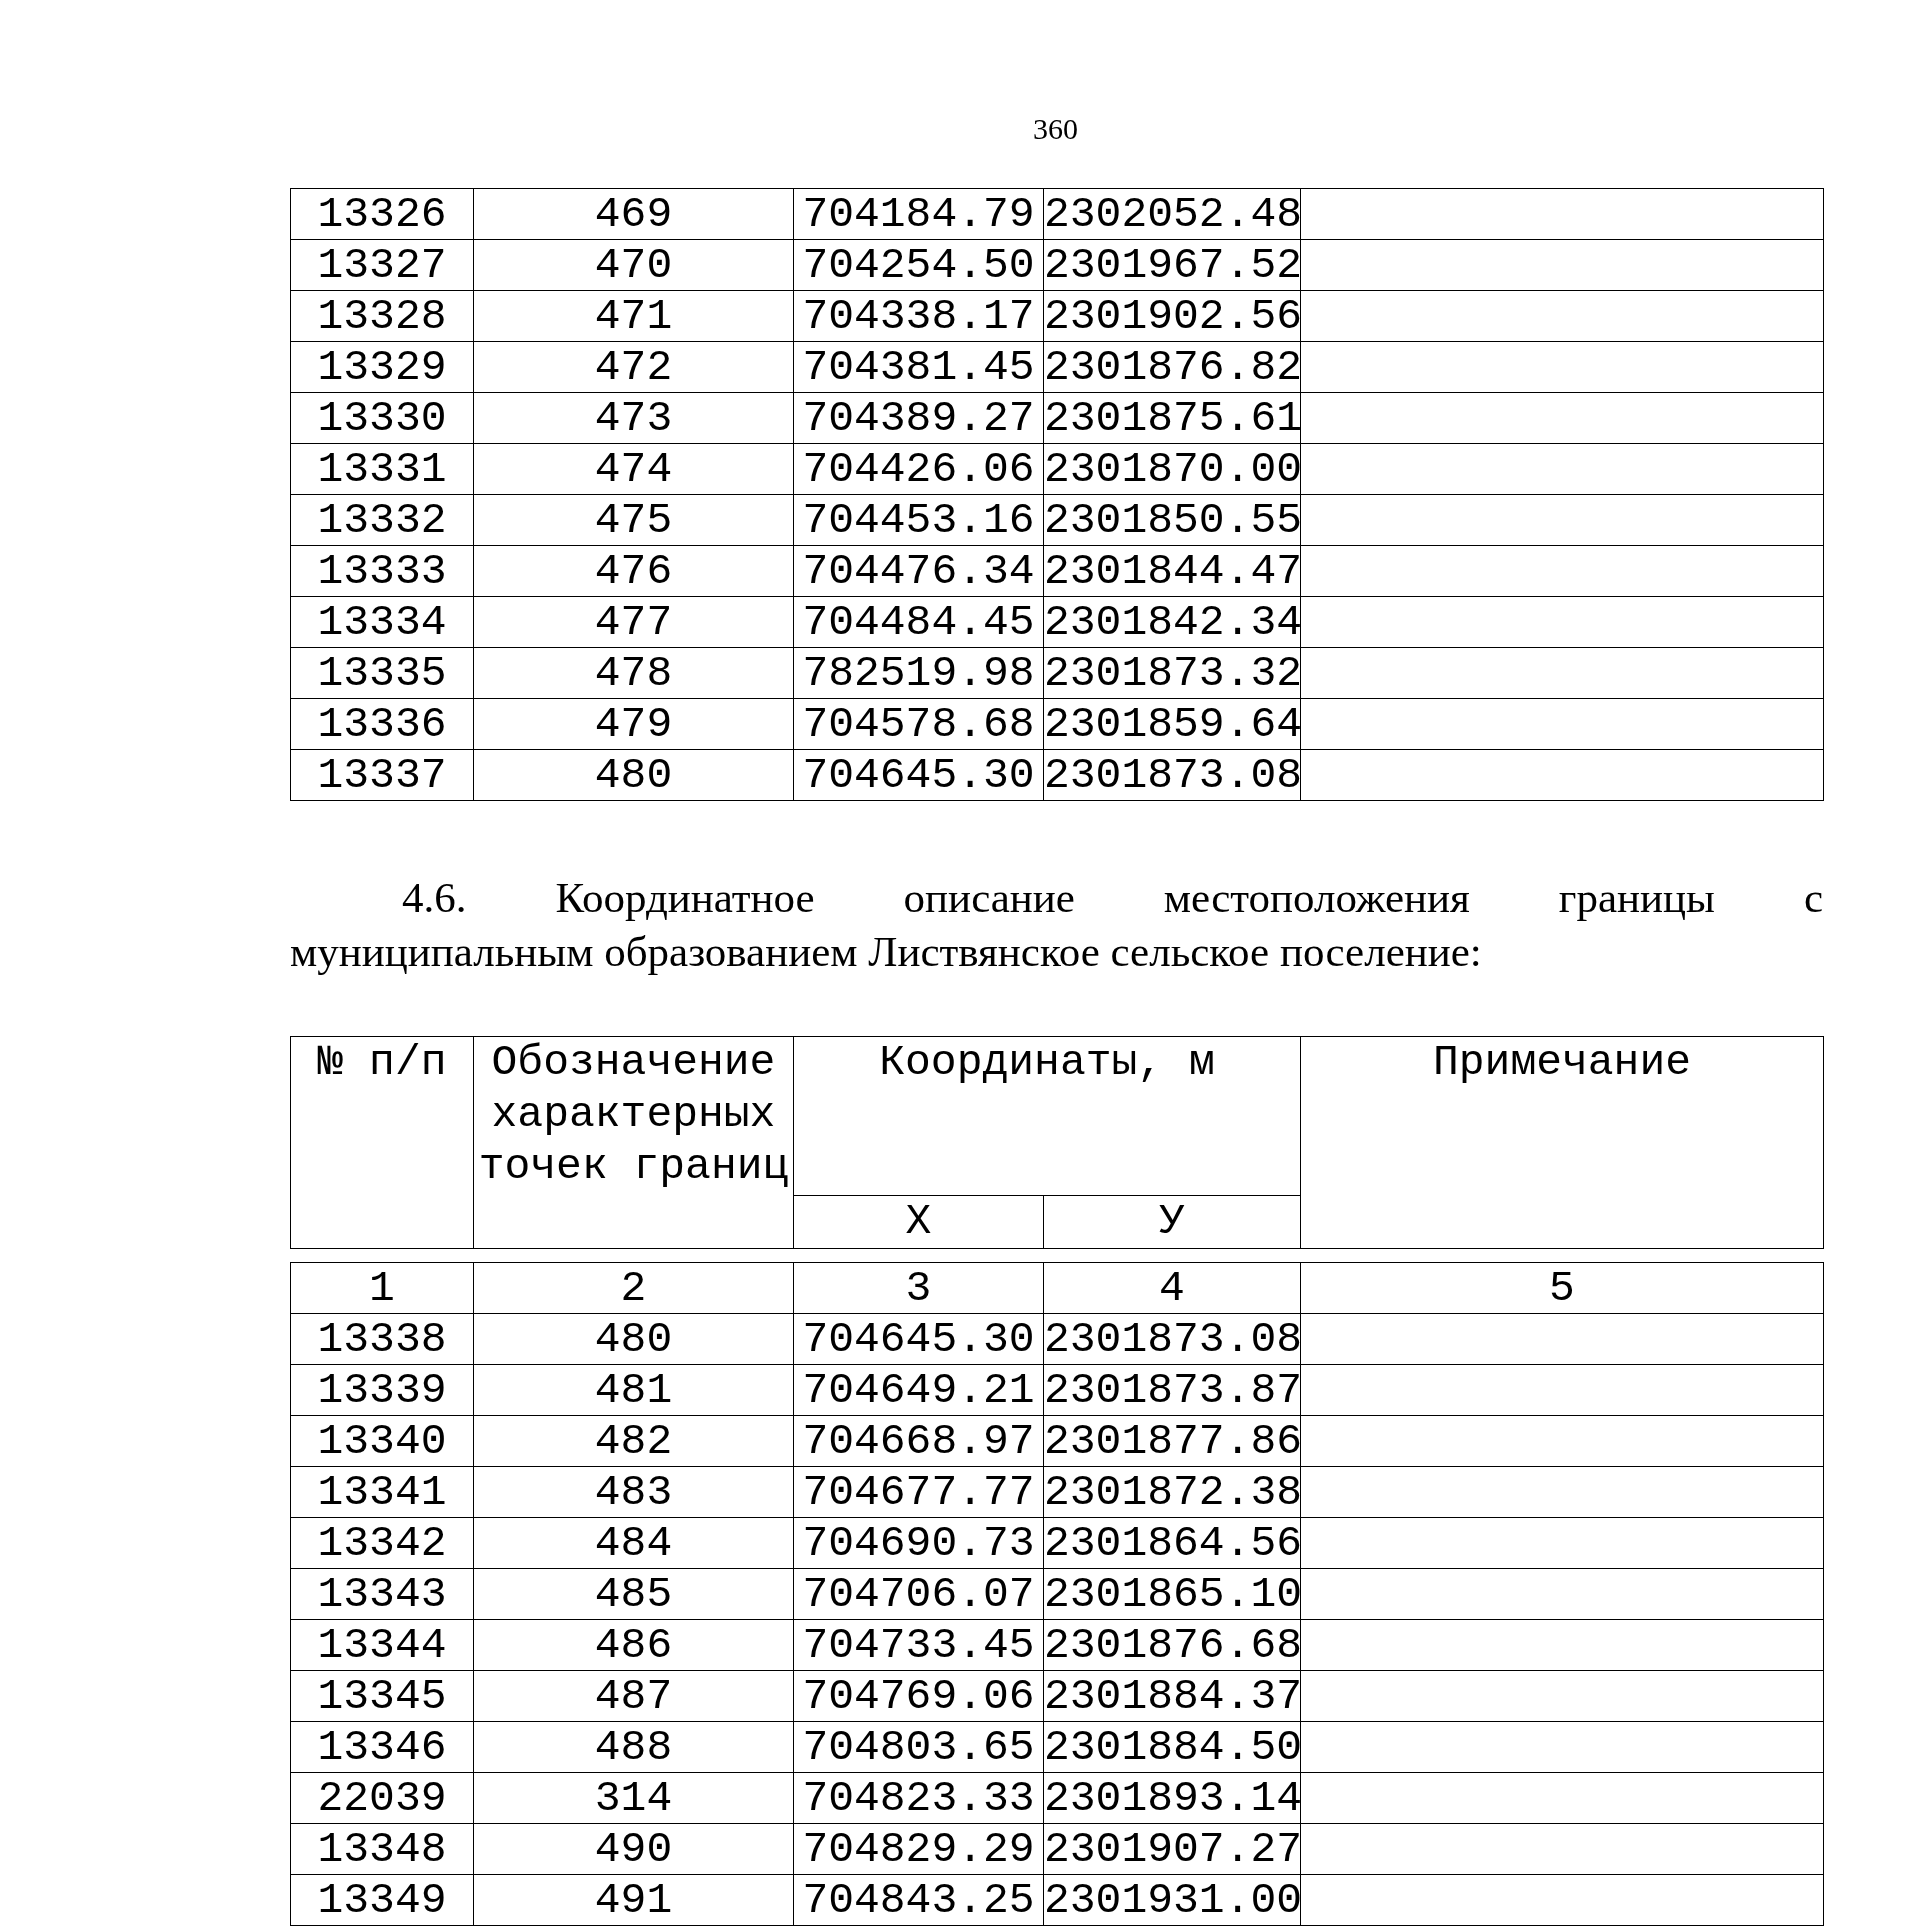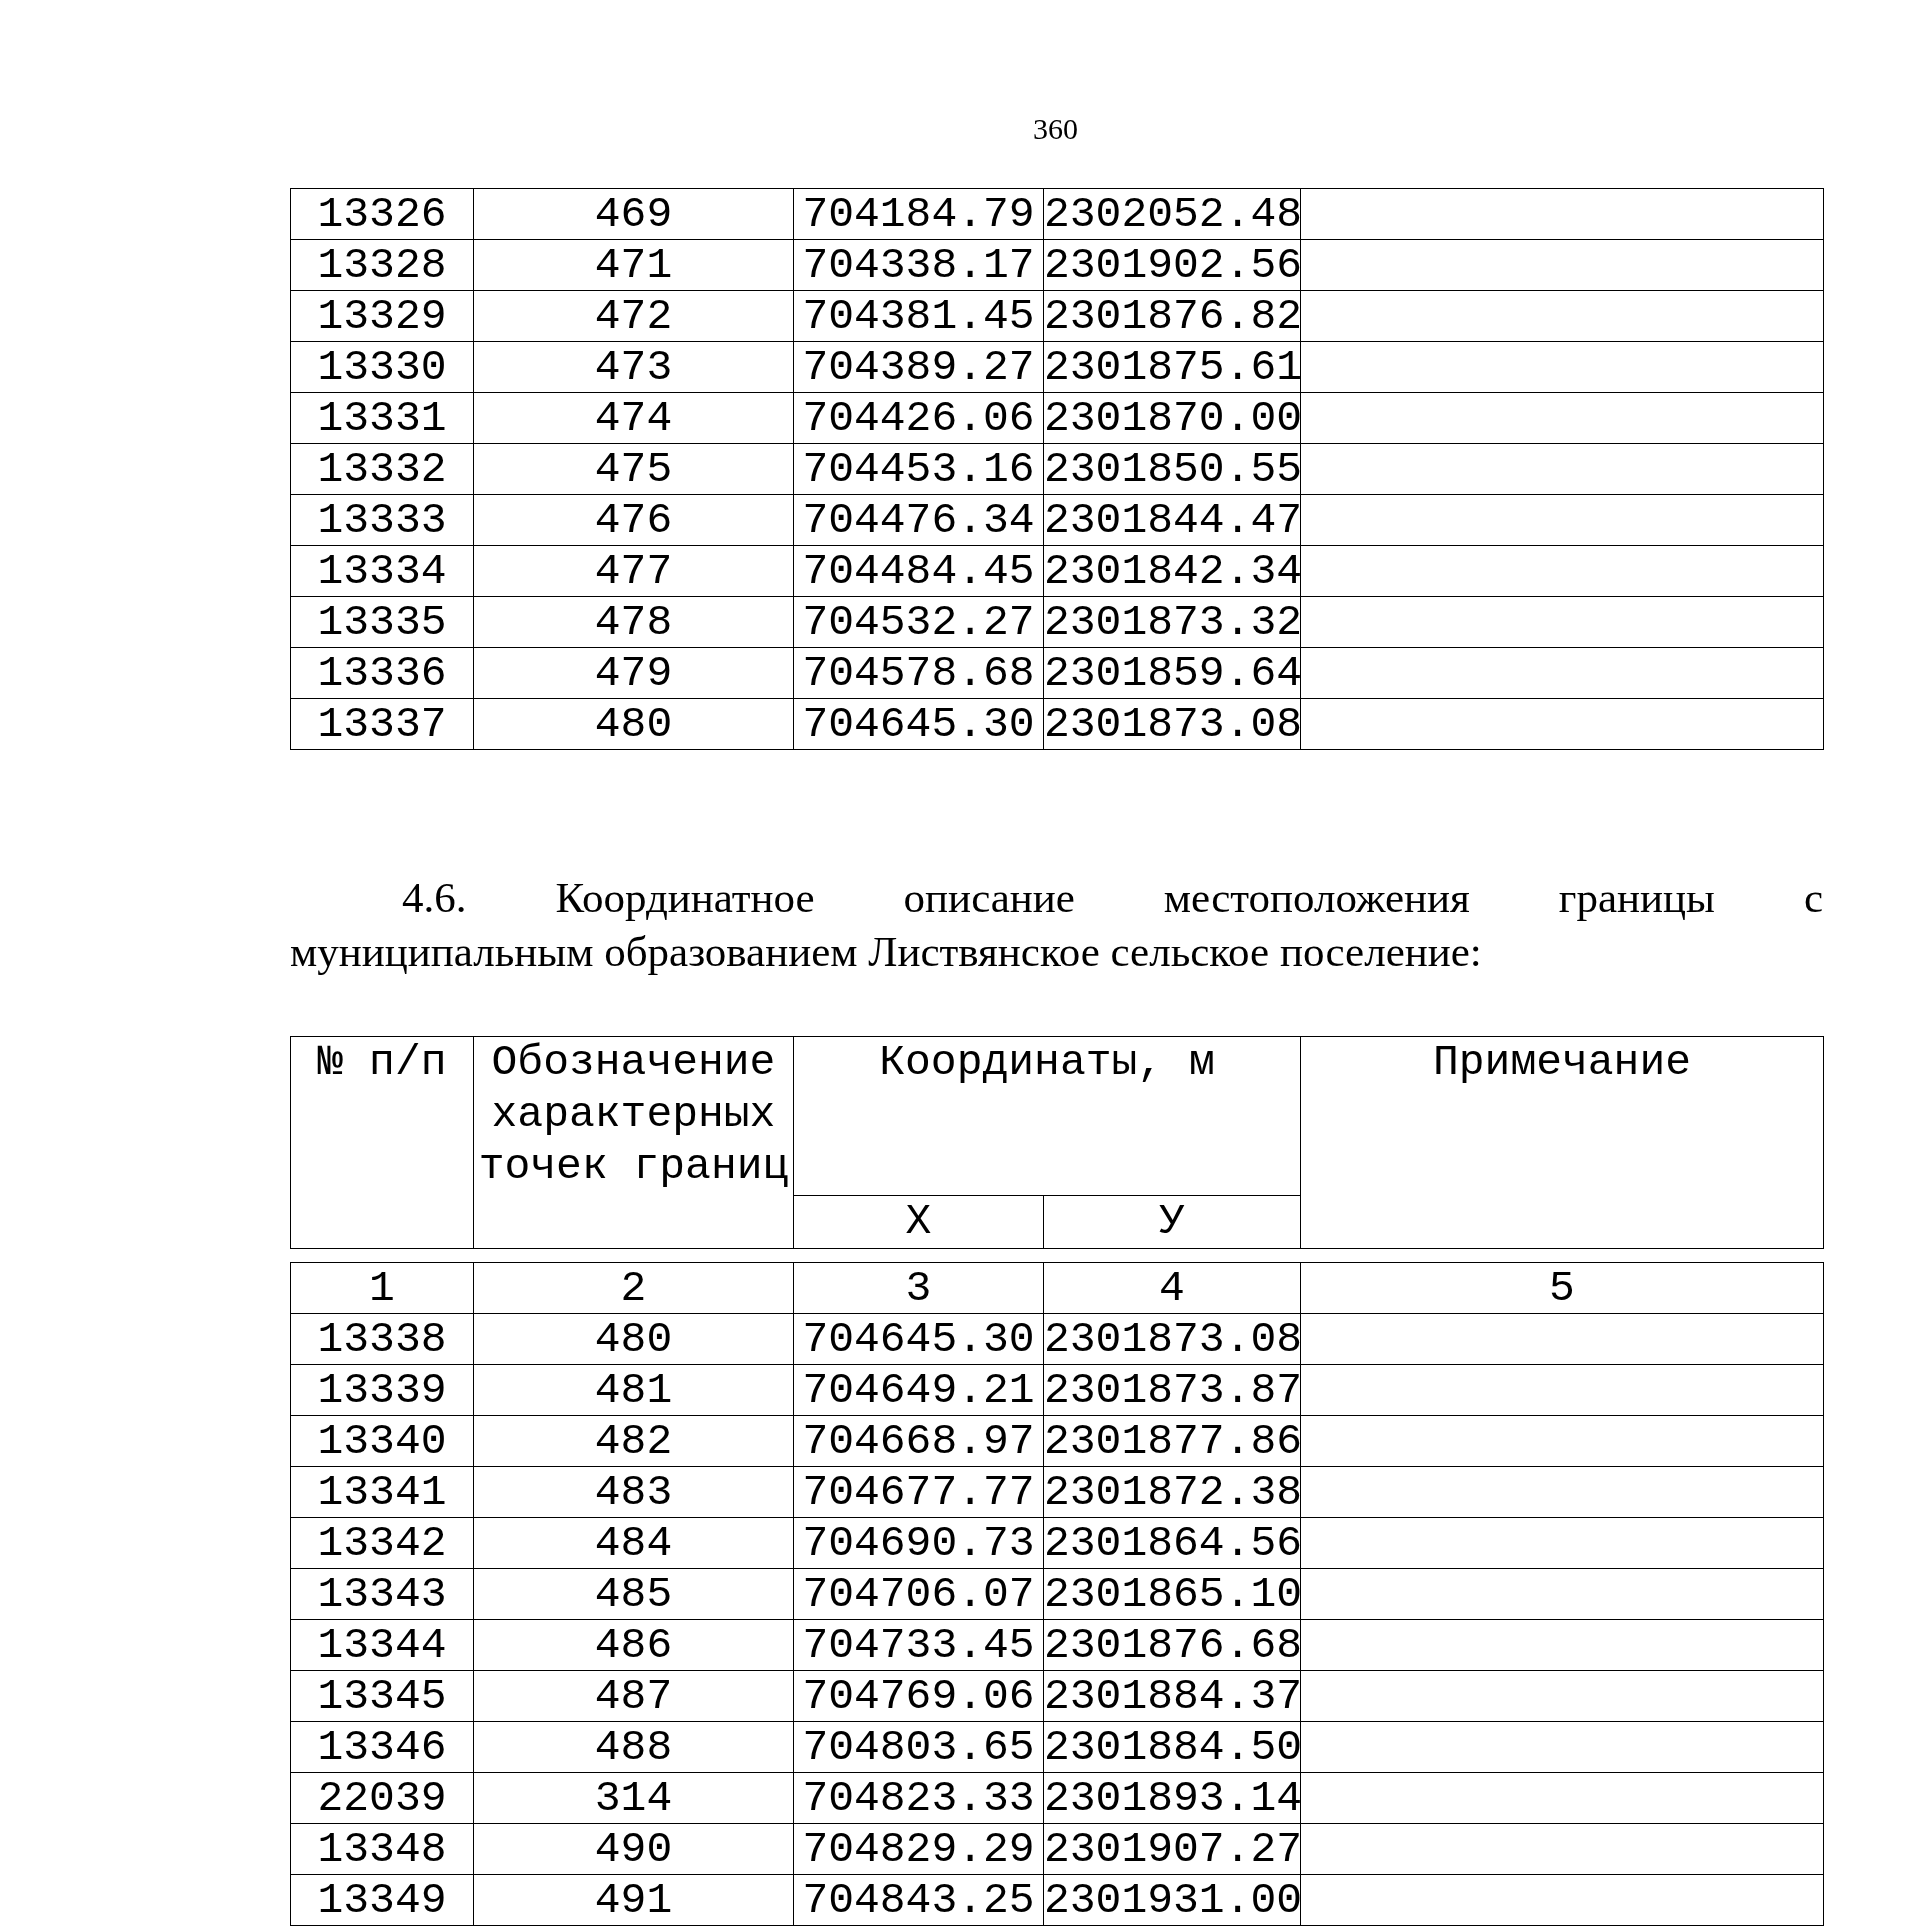--- a/index.html
+++ b/index.html
@@ -45,20 +45,27 @@
   </colgroup>
   <tbody id="t1body">
       <tr>
         <td>13326</td>
         <td>469</td>
         <td>704184.79</td>
         <td>2302052.48</td>
         <td></td>
       </tr>
       <tr>
+        <td>13327</td>
+        <td>470</td>
+        <td>704254.50</td>
+        <td>2301967.52</td>
+        <td></td>
+      </tr>
+      <tr>
         <td>13328</td>
         <td>471</td>
         <td>704338.17</td>
         <td>2301902.56</td>
         <td></td>
       </tr>
       <tr>
         <td>13329</td>
         <td>472</td>
         <td>704381.45</td>
@@ -96,21 +103,21 @@
       <tr>
         <td>13334</td>
         <td>477</td>
         <td>704484.45</td>
         <td>2301842.34</td>
         <td></td>
       </tr>
       <tr>
         <td>13335</td>
         <td>478</td>
-        <td>704532.27</td>
+        <td>782519.98</td>
         <td>2301873.32</td>
         <td></td>
       </tr>
       <tr>
         <td>13336</td>
         <td>479</td>
         <td>704578.68</td>
         <td>2301859.64</td>
         <td></td>
       </tr>

